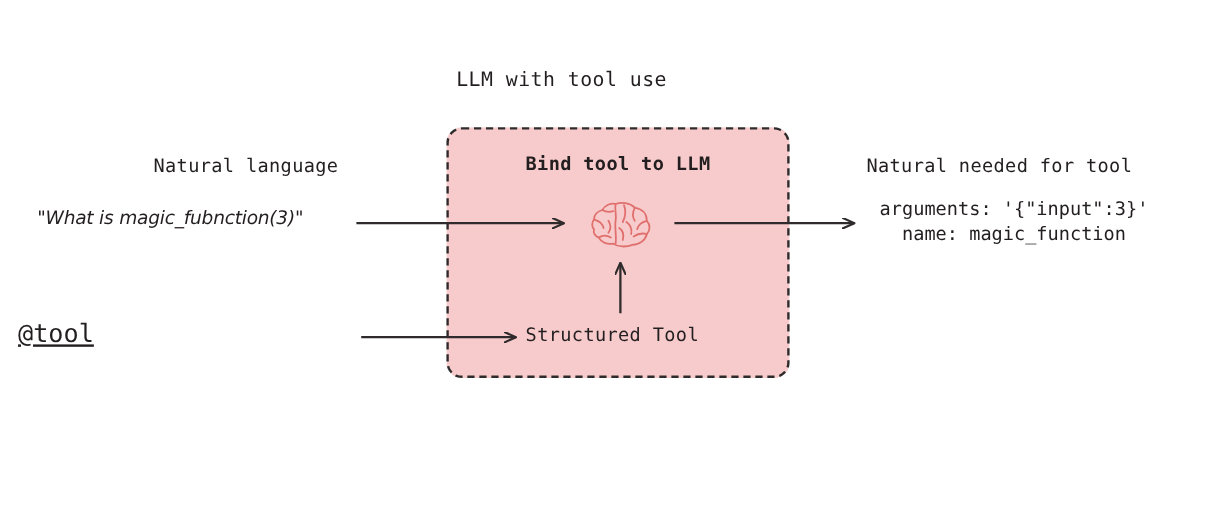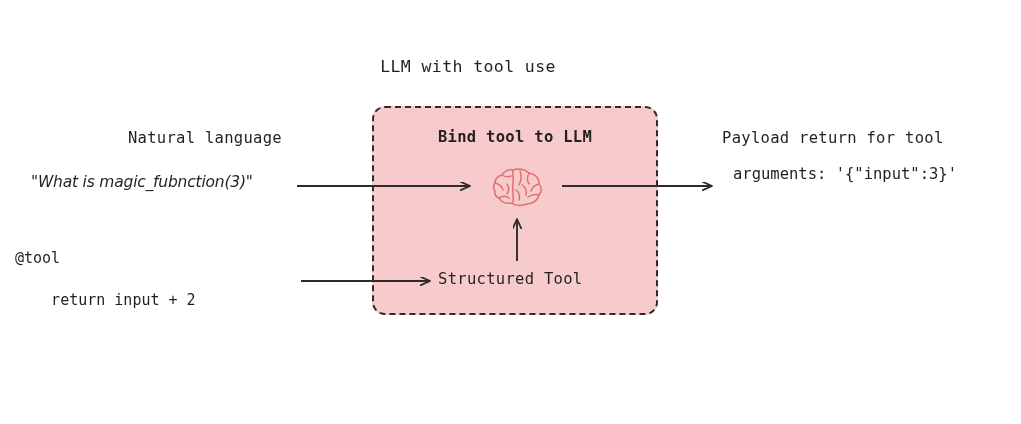--- a/index.html
+++ b/index.html
@@ -80,23 +80,24 @@
     left: 31px; top: 173px;
     font-family: "DejaVu Sans", sans-serif;
     font-style: italic;
     font-size: 15.5px;
     letter-spacing: -0.2px;
     color: #231f20;
     white-space: pre;
     position: absolute;
   }
   #code-block {
-    left: 15px; top: 248px;
-    font-size: 15px;
+    left: 15px; top: 268px;
+    font-size: 21px;
     line-height: 21px;
+    text-decoration: underline;
   }
   
   #payload-heading {
     left: 722px; top: 129px;
     font-size: 15.5px;
     letter-spacing: 0.3px;
   }
   #payload-body {
     left: 733px; top: 164px;
     font-size: 15.5px;
@@ -148,16 +149,16 @@
   </g>
 </svg>
 
 <div class="mono" id="diagram-title">LLM with tool use</div>
 
 <div class="mono" id="bind-tool-label">Bind tool to LLM</div>
 <div class="mono" id="structured-tool-label">Structured Tool</div>
 
 <div class="mono" id="natural-language-heading">Natural language</div>
 <div id="nl-quote">"What is magic_fubnction(3)"</div>
-<div class="mono" id="code-block"><span>@tool</span><br><br><span>    return input + 2</span></div>
+<div class="mono" id="code-block"><span>@tool</span><br><br></div>
 
-<div class="mono" id="payload-heading">Payload return for tool</div>
-<div class="mono" id="payload-body"><span>arguments: '{"input":3}'</span><br></div>
+<div class="mono" id="payload-heading">Natural needed for tool</div>
+<div class="mono" id="payload-body"><span>arguments: '{"input":3}'</span><br><span>  name: magic_function</span></div>
 
 </body></html>

